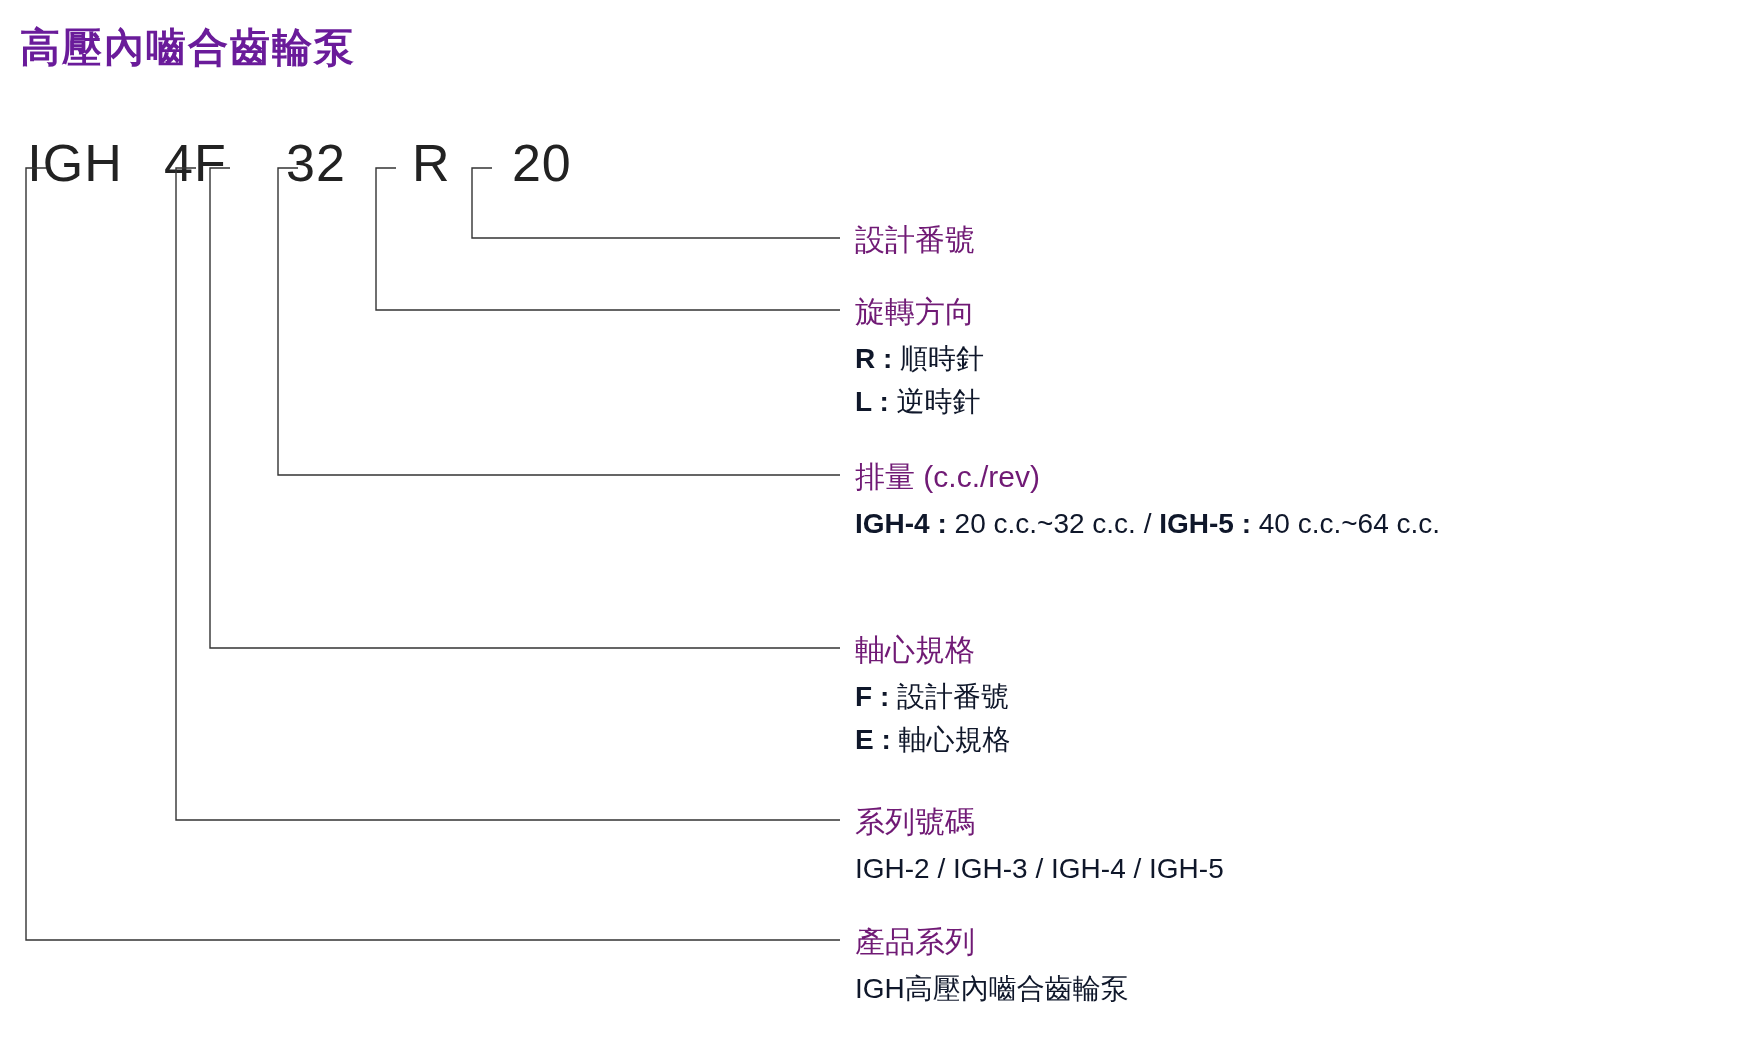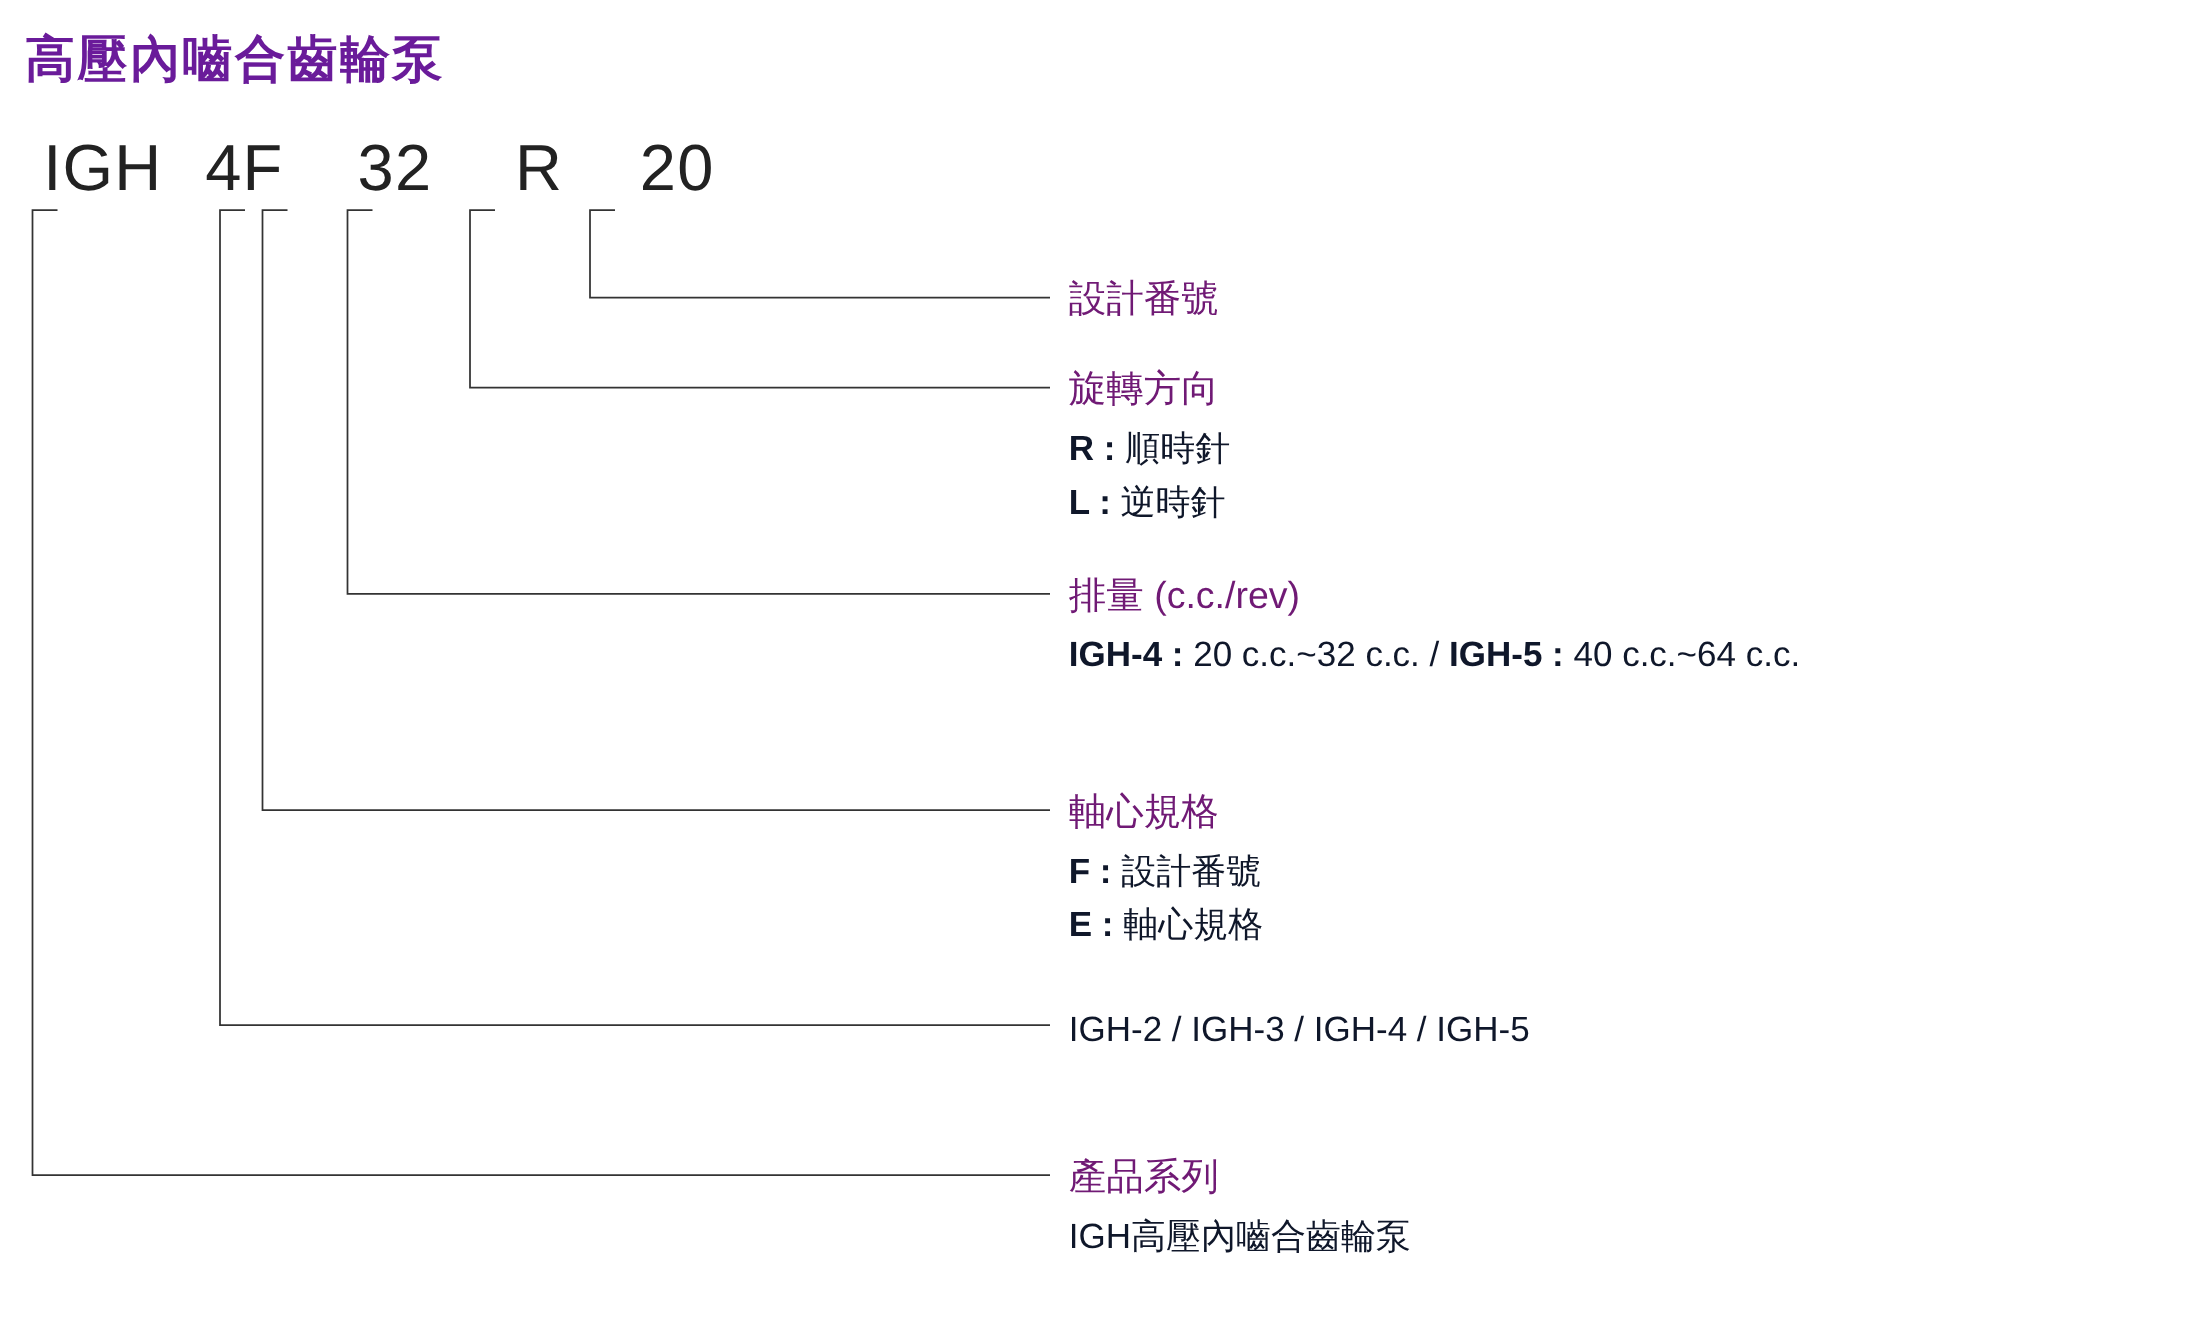--- a/index.html
+++ b/index.html
@@ -62,21 +62,21 @@
   .bold { font-weight: 700; }
 </style>
 </head>
 <body>
 
 <div class="wrapper">
 
   <div class="title">高壓內嚙合齒輪泵</div>
 
   <div class="code-line">
-    <span class="code-seg" style="width:110px;text-align:right;">IGH</span>
+    <span class="code-seg" style="width:110px;text-align:center;margin-top:28px;">IGH</span>
     <span class="code-seg" style="width:100px;">4F</span>
     <span class="code-seg" style="width:110px;">32</span>
     <span class="code-seg" style="width:90px;">R</span>
     <span class="code-seg" style="width:100px;">20</span>
   </div>
 
   <svg class="connectors">
     <g stroke="#333" stroke-width="1.4" fill="none">
 
       <polyline points="26,148 6,148 6,168"></polyline>
@@ -125,20 +125,21 @@
 
     <div class="section" style="top:610px;">
       <div class="sec-title">軸心規格</div>
       <div class="sec-body">
         <div><span class="bold">F : </span><span>設計番號</span></div>
         <div><span class="bold">E : </span><span>軸心規格</span></div>
       </div>
     </div>
 
     <div class="section" style="top:782px;">
+      <div class="sec-title">系列號碼</div>
       <div class="sec-body">IGH-2 / IGH-3 / IGH-4 / IGH-5</div>
     </div>
 
     <div class="section" style="top:902px;">
       <div class="sec-title">產品系列</div>
       <div class="sec-body">IGH高壓內嚙合齒輪泵</div>
     </div>
 
   </div>
 </div>

